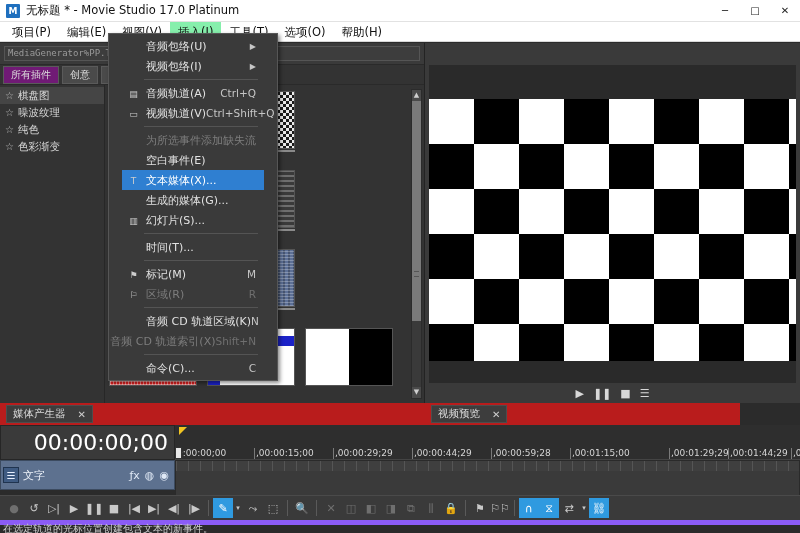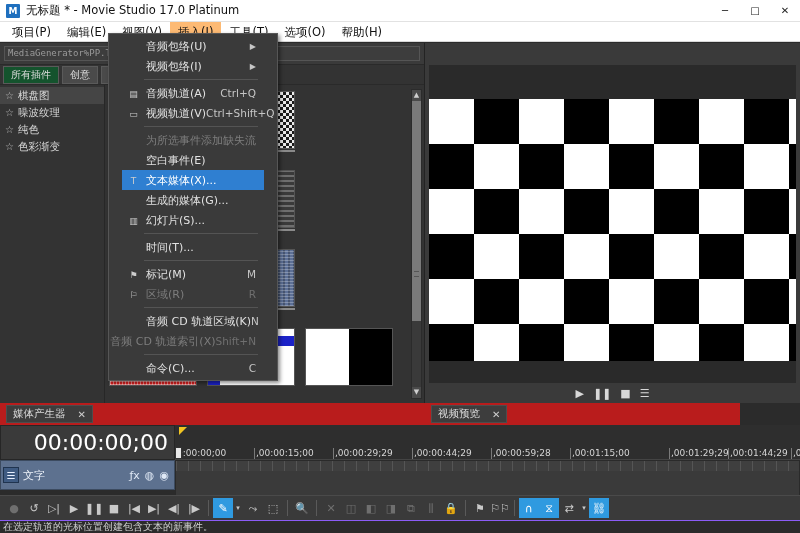--- a/index.html
+++ b/index.html
@@ -31,21 +31,21 @@
   }
 
   
   #menubar {
     height:20px; background:#ffffff; display:flex; align-items:center;
     padding-left:4px; border-bottom:1px solid #d8d8d8;
   }
   .menu-item {
     padding:2px 8px; font-size:11.5px; color:#111; line-height:16px;
   }
-  .menu-item.active { background:#fdba74; color:#111; }
+  .menu-item.active { background:#86efac; color:#111; }
 
   
   #workarea {
     position:absolute; left:0; top:43px; width:800px; height:360px;
     background:#2e2e2e;
   }
 
   
   #mg-panel {
     position:absolute; left:0; top:0; width:425px; height:360px;
@@ -64,21 +64,21 @@
   }
   #mg-tabs {
     height:20px; background:#333; display:flex; align-items:center;
     padding-left:3px; gap:3px; border-bottom:1px solid #2a2a2a;
     overflow:hidden;
   }
   .mg-tab {
     background:#4a4a4a; border:1px solid #5a5a5a; color:#ddd;
     font-size:10px; padding:1px 7px; white-space:nowrap;
   }
-  .mg-tab.sel { background:#14532d; }
+  .mg-tab.sel { background:#701a75; }
   #mg-body { flex:1; display:flex; overflow:hidden; }
   #mg-list {
     width:105px; background:#333; border-right:1px solid #272727;
     padding-top:2px;
   }
   .mg-list-item {
     height:17px; display:flex; align-items:center; padding-left:5px;
     font-size:10.5px; color:#d8d8d8; white-space:nowrap;
   }
   .mg-list-item.sel { background:#454545; }
@@ -280,21 +280,21 @@
   }
   .tb.on { background:#2f9ae0; color:#fff; }
   .tb.dim { color:#6f6f6f; }
   .tb-sep { width:1px; height:16px; background:#5a5a5a; margin:0 4px; }
   .tb-caret { width:10px; color:#c9c9c9; font-size:7px; display:flex; align-items:center; justify-content:center;}
 
   
   #statusbar {
     position:absolute; left:0; top:520px; width:800px; height:13px;
     background:#2b2b2b; display:flex; align-items:center; padding-left:3px;
-    font-size:10px; color:#cfcfcf; border-top:1px solid #8b5cf6;font-family:Liberation Serif, serif;
+    font-size:10px; color:#cfcfcf; border-top:5px solid #8b5cf6;font-family:Liberation Serif, serif;
   }
 
   
   #dropdown {
     position:absolute; left:108px; top:33px; width:170px;
     background:#3a3a3a; border:1px solid #565656; z-index:50;
     padding:2px 13px; box-shadow:2px 2px 4px rgba(0,0,0,.45);
   }
   .dd-item {
     height:20px; display:flex; align-items:center; position:relative;

